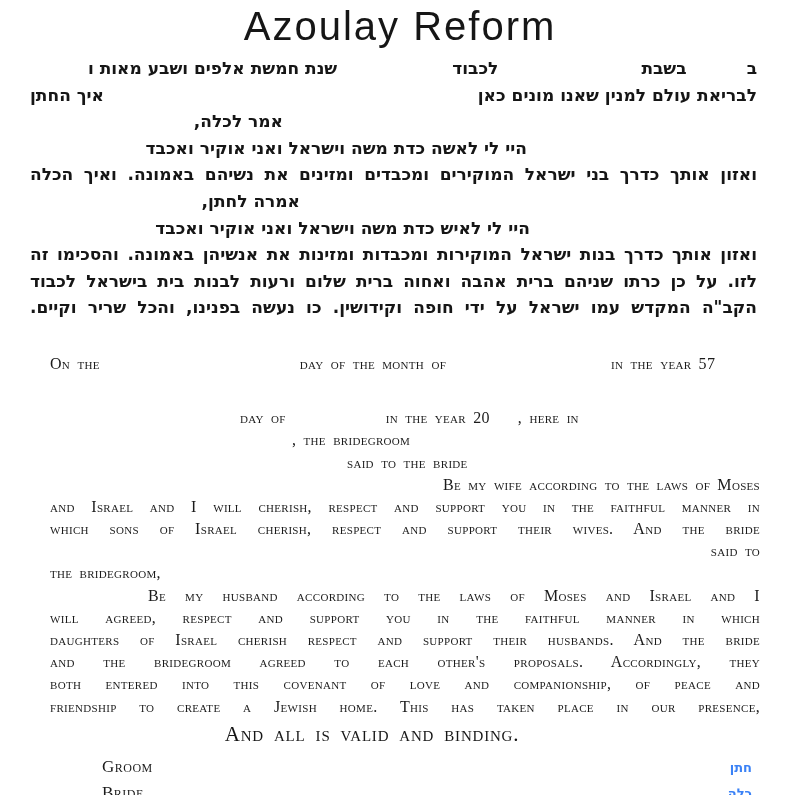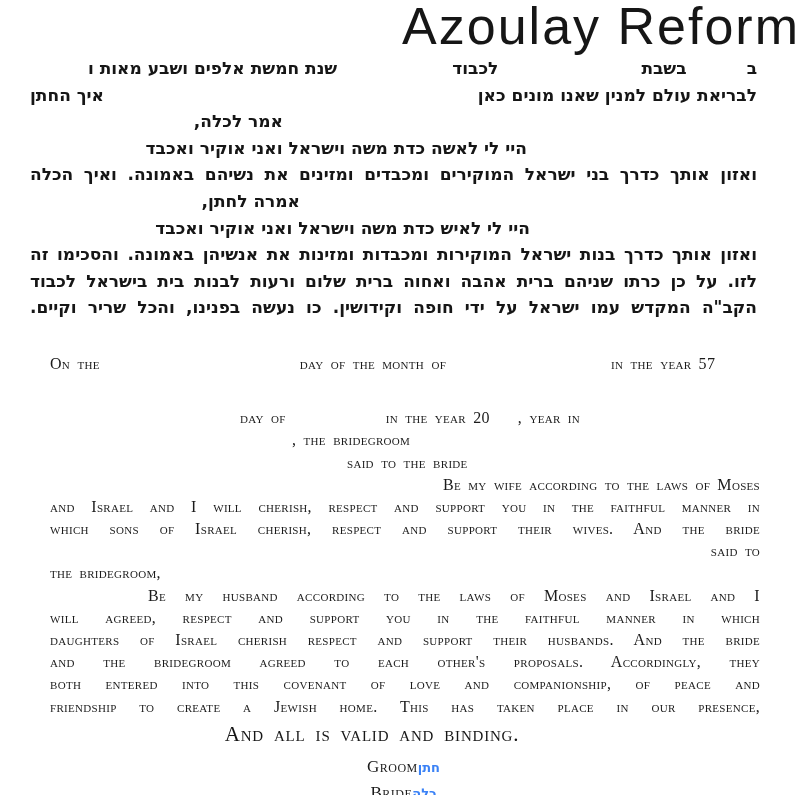--- a/index.html
+++ b/index.html
@@ -4,24 +4,24 @@
 <style>
   html, body { margin:0; padding:0; background:#ffffff; }
   body { width:800px; height:795px; overflow:hidden; }
   .page { position:relative; width:800px; height:795px; background:#ffffff; color:#1b1b1b; }
 
   
   .title {
     margin:3px 0 0 0;
     font-family:"Liberation Sans", sans-serif;
     font-weight:400;
-    font-size:52px;
+    font-size:40px;
     line-height:46px;
     letter-spacing:2px;
-    text-align:right;
+    text-align:center;
     color:#161616;
   }
 
   
   .heb {
     margin-top:6px;
     padding:0 43px 0 30px;
     direction:rtl;
     font-family:"DejaVu Sans", sans-serif;
     font-weight:bold;
@@ -72,22 +72,22 @@
     font-variant:small-caps;
     font-size:21px;
     letter-spacing:0.8px;
     word-spacing:4px;
     color:#161616;
   }
 
   
   .sigs { margin-top:11px; padding:0 48px 0 55px; }
   .sig-row {
-    display:flex; justify-content:center; align-items:baseline;
-    height:18px; line-height:18px; margin-bottom:8px;
+    display:flex; justify-content:space-between; align-items:baseline;
+    height:18px; line-height:18px; margin-bottom:8px;margin-left:47px;
   }
   .sig-en {
     font-family:"Liberation Serif", serif;
     font-variant:small-caps;
     font-size:17px;
     letter-spacing:0.5px;
     color:#1b1b1b;
   }
   .sig-he {
     direction:rtl;
@@ -135,21 +135,21 @@
       <span>day of the month of</span>
       <span class="sp sp-165"></span>
       <span>in the year 57</span>
     </div>
     <div class="el el-flex">
       <span class="sp sp-190"></span>
       <span>day of</span>
       <span class="sp sp-100"></span>
       <span>in the year 20</span>
       <span class="sp sp-28"></span>
-      <span>, year in</span>
+      <span>, here in</span>
     </div>
     <div class="el il-242">, the bridegroom</div>
     <div class="el il-297">said to the bride</div>
     <div class="el el-right">Be my wife according to the laws of Moses</div>
     <div class="el el-just">and Israel and I will cherish, respect and support you in the faithful manner in</div>
     <div class="el el-just">which sons of Israel cherish, respect and support their wives. And the bride</div>
     <div class="el el-right">said to</div>
     <div class="el">the bridegroom,</div>
     <div class="el el-just il-98">Be my husband according to the laws of Moses and Israel and I</div>
     <div class="el el-just">will agreed, respect and support you in the faithful manner in which</div>

